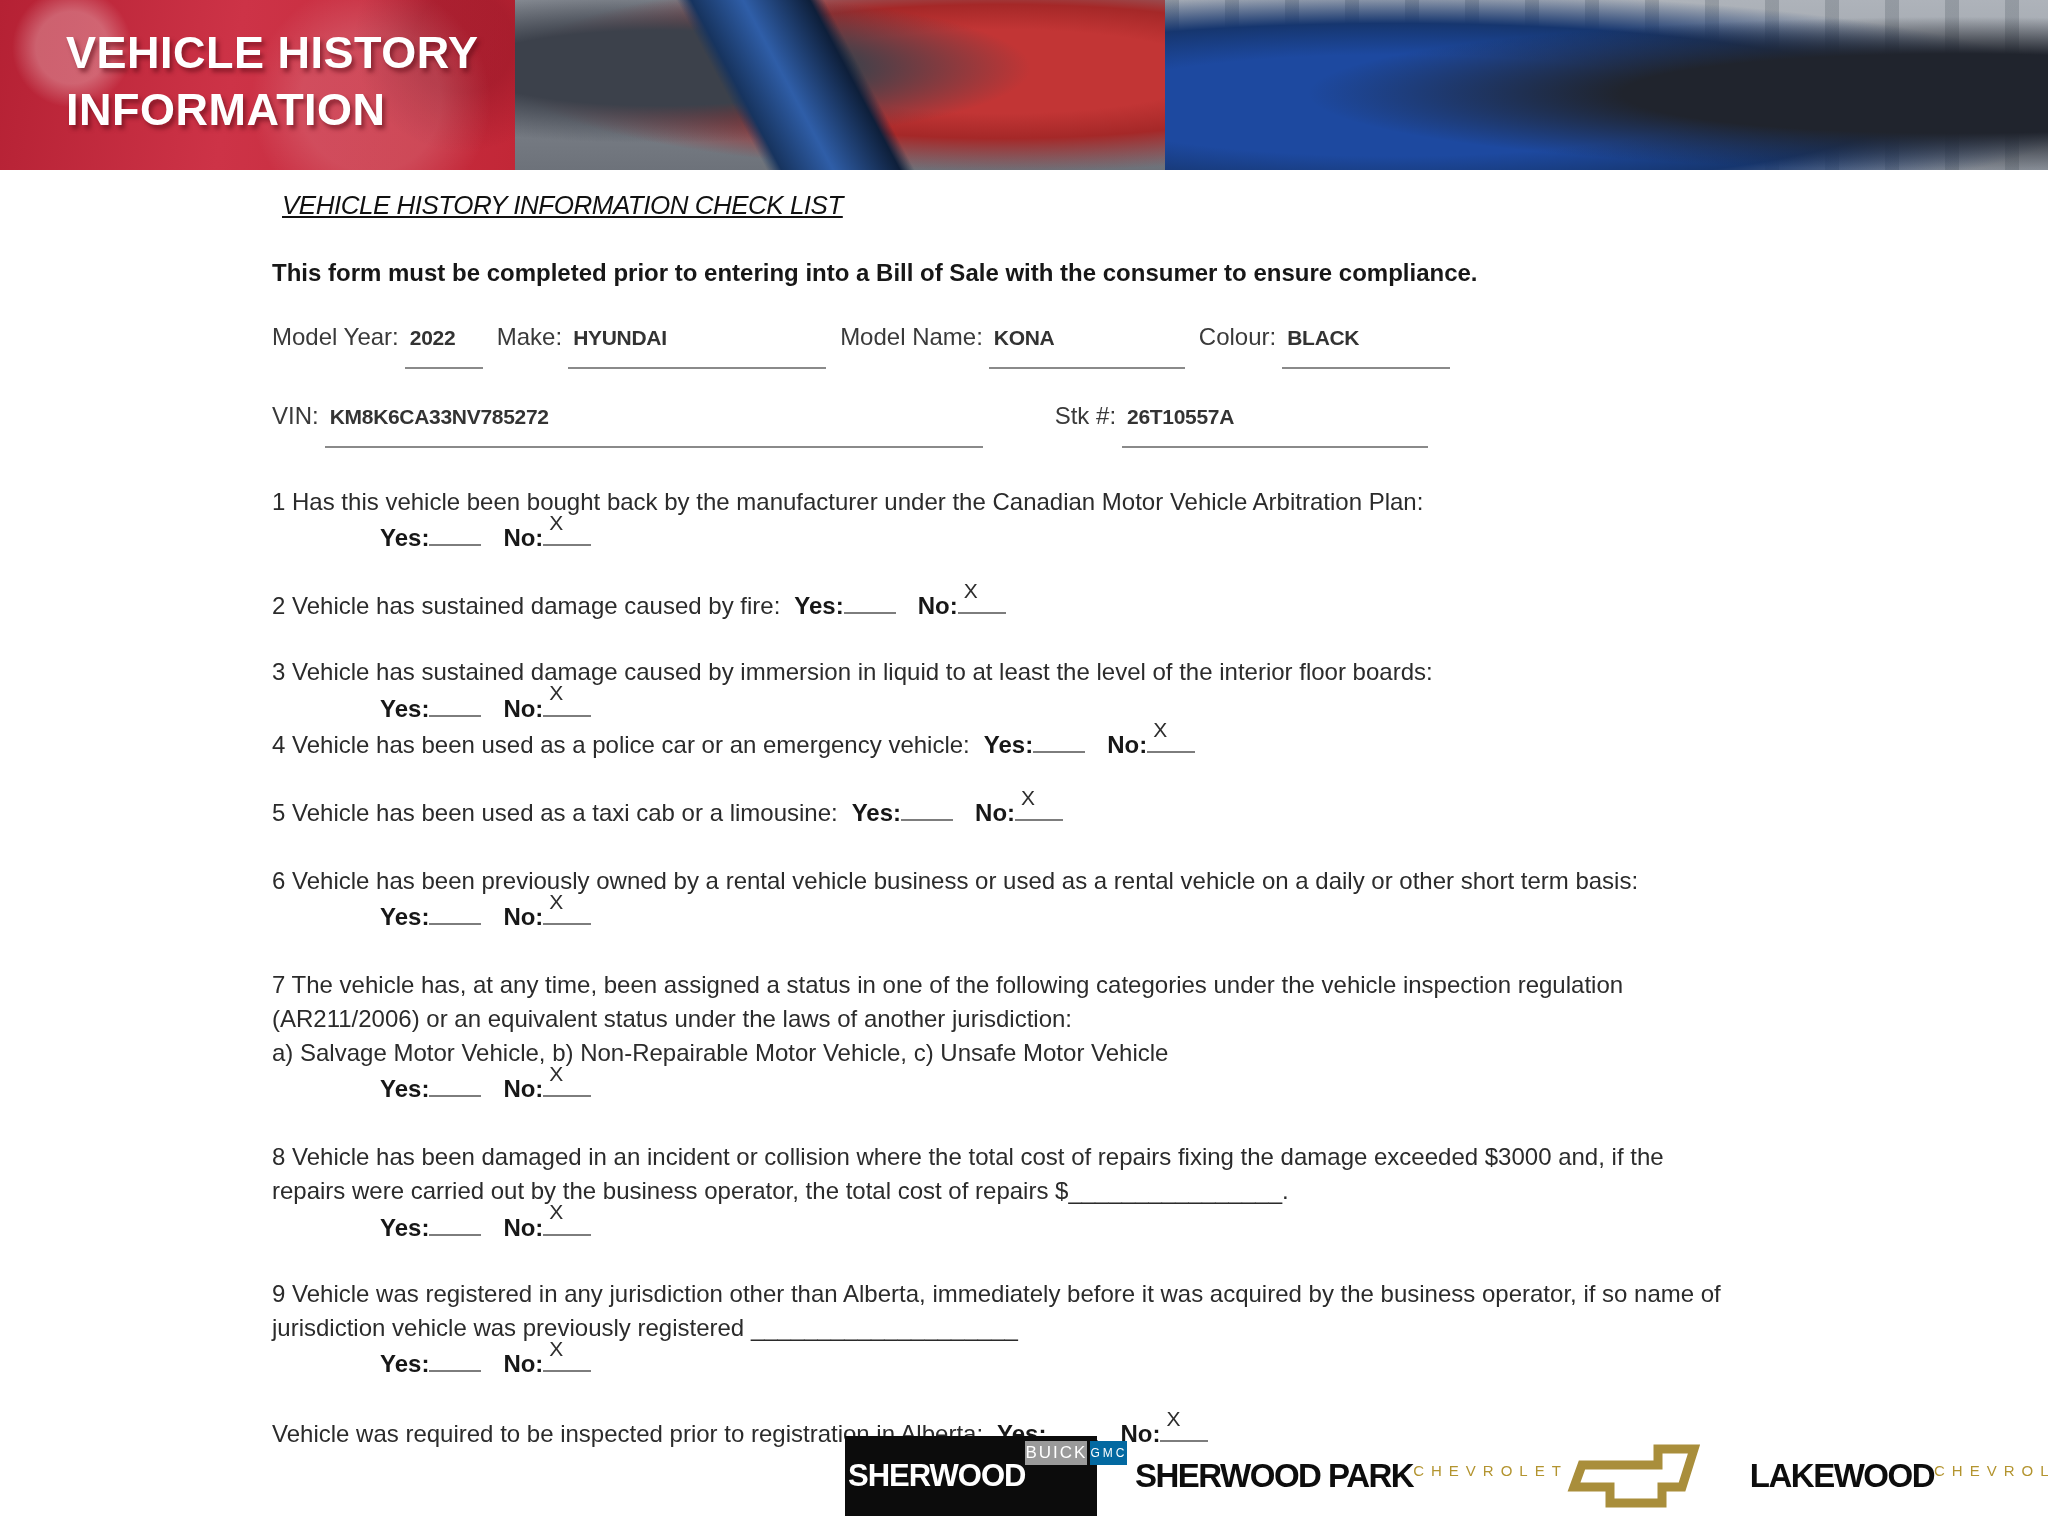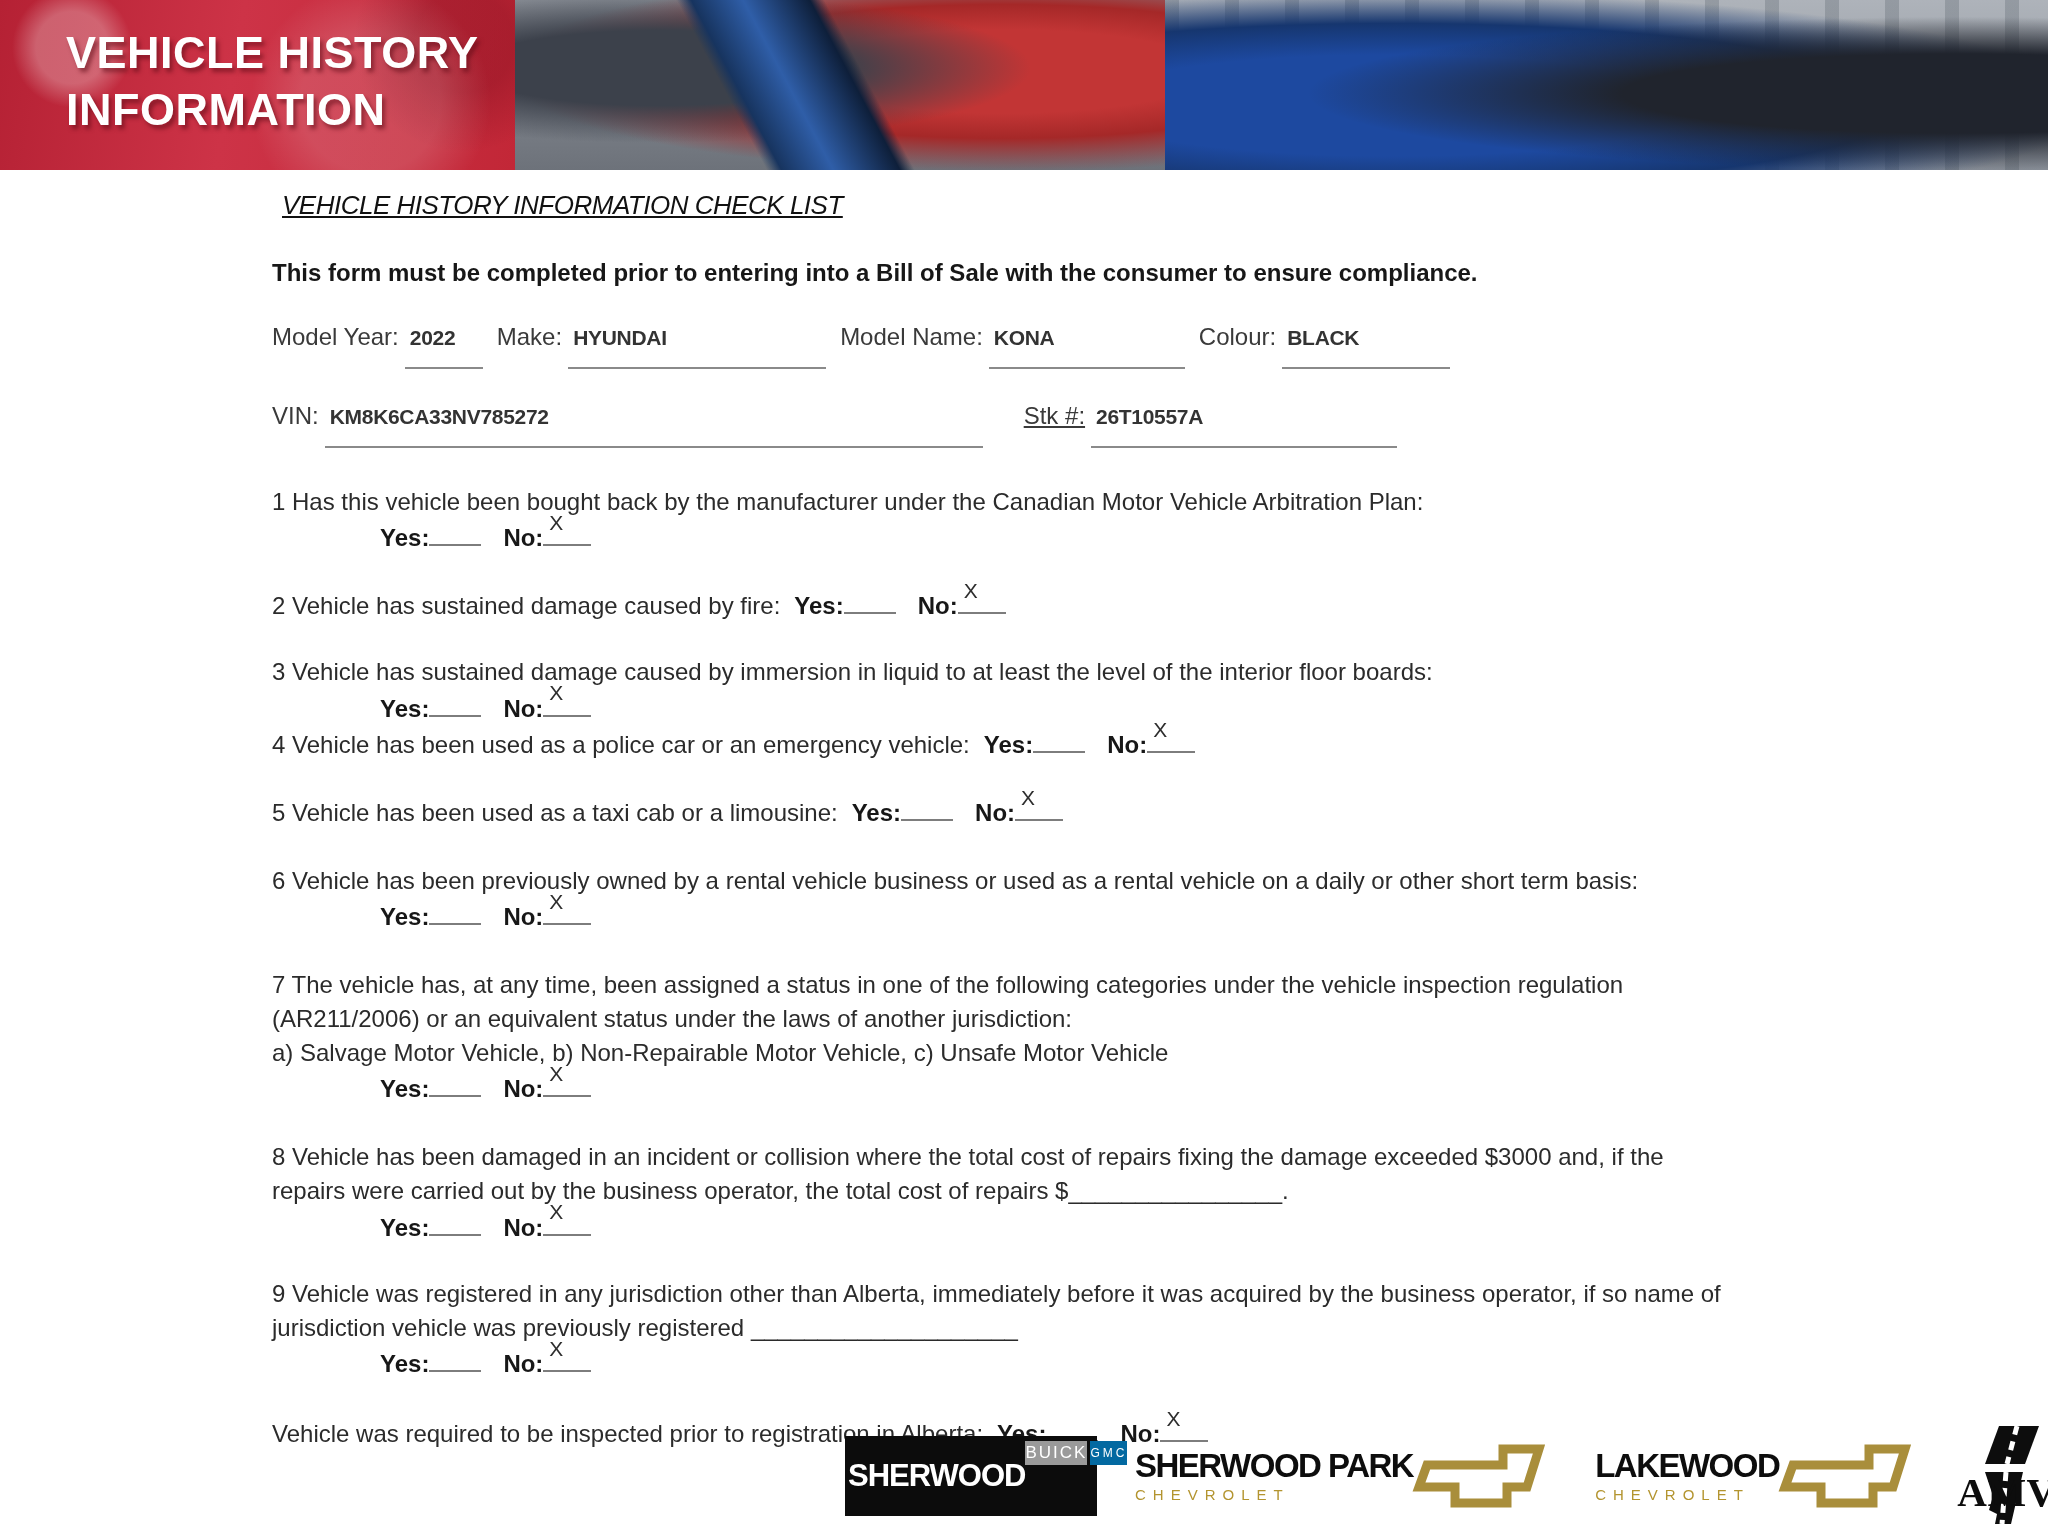--- a/index.html
+++ b/index.html
@@ -65,21 +65,21 @@
        display:flex;}
   .sbg-top{flex:1;display:flex;align-items:center;justify-content:center;color:#fff;font-weight:800;
        font-size:31px;letter-spacing:-1px;}
   .sbg-bottom{height:24px;display:flex;gap:3px;margin-top:2px;}
   .sbg-buick{flex:1.15;background:#9a9a9a;color:#fff;display:flex;align-items:center;justify-content:center;
        font-size:17px;letter-spacing:2px;}
   .sbg-gmc{flex:1;background:#0369a1;color:#fff;display:flex;align-items:center;justify-content:center;
        font-weight:400;font-size:12px;letter-spacing:3px;}
   
   .chev{display:flex;align-items:center;}
-  .chev-text{display:flex;flex-direction:column;}
+  .chev-text{display:flex;flex-direction:row;}
   .chev-name{font-weight:800;font-size:33px;letter-spacing:-1.5px;color:#0d0d0d;line-height:34px;white-space:nowrap;}
   .chev-brand{font-size:15px;letter-spacing:7px;color:#b3942f;margin-top:3px;white-space:nowrap;}
   .bowtie{margin-left:-6px;flex:none;}
   
   .amvic{display:flex;align-items:center;gap:10px;}
   .amvic-icon{position:relative;width:92px;height:100px;flex:none;}
   .amvic-acronym{position:absolute;left:-4px;top:42px;font-family:"Liberation Serif",serif;font-weight:700;
        font-size:41px;color:#0d0d0d;letter-spacing:0.5px;}
   .amvic-text{font-family:"Liberation Serif",serif;font-weight:700;font-variant:small-caps;
        font-size:18px;line-height:21px;color:#111;white-space:pre-line;}
@@ -109,21 +109,21 @@
       <span class="fblank w-make">HYUNDAI</span>
       <span class="flabel gap14">Model Name:</span>
       <span class="fblank w-model">KONA</span>
       <span class="flabel gap14">Colour:</span>
       <span class="fblank w-colour">BLACK</span>
     </div>
 
     <div class="fields-row">
       <span class="flabel">VIN:</span>
       <span class="fblank w-vin">KM8K6CA33NV785272</span>
-      <span class="flabel" style="margin-left:41px;text-decoration:underline;">Stk #:</span>
+      <span class="flabel" style="margin-left:72px;">Stk #:</span>
       <span class="fblank w-stk">26T10557A</span>
     </div>
 
     <div>
       <p class="q-text mt37">1 Has this vehicle been bought back by the manufacturer under the Canadian Motor Vehicle Arbitration Plan:</p>
       <div class="yn yn-row">
         <span class="yn-label">Yes:</span><span class="blank"></span><span class="yn-label no-gap">No:</span><span class="blank no-blank"><span class="xmark">X</span></span>
       </div>
     </div>
 

